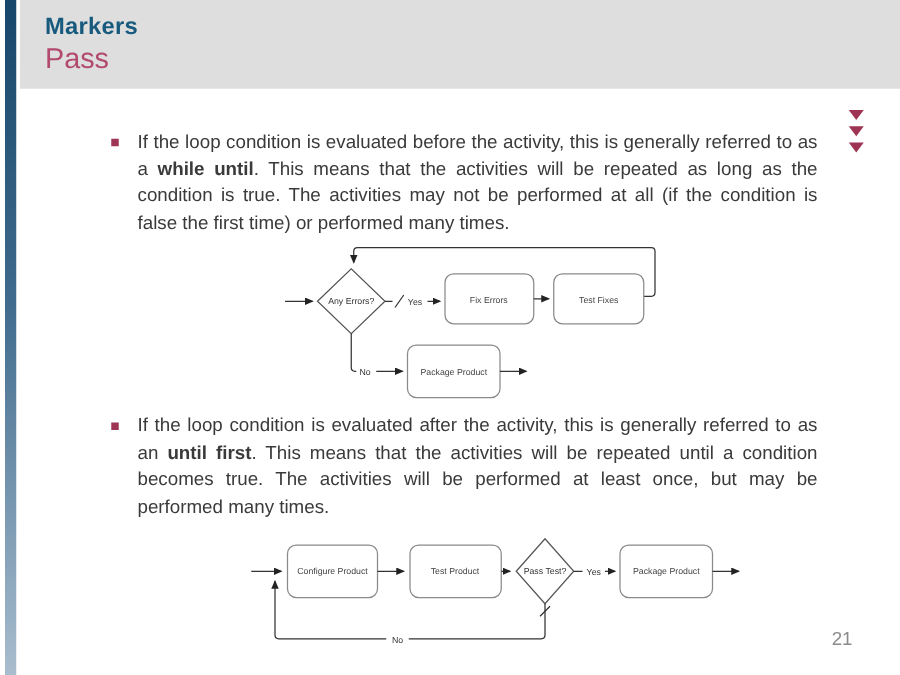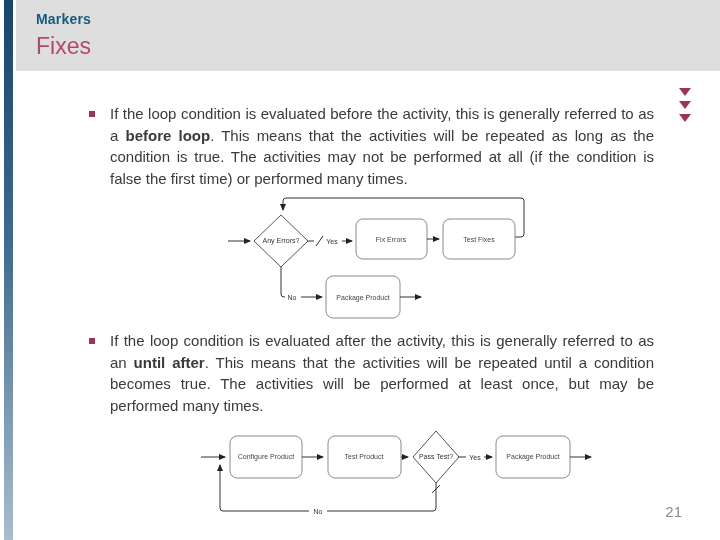--- a/index.html
+++ b/index.html
@@ -10,21 +10,21 @@
   .accent-bar {
     position:absolute; left:4px; top:0; width:9px; height:540px;
     background:linear-gradient(to bottom, #16466a 0%, #3f6b8d 45%, #a9bdce 100%);
   }
   .header {
     position:absolute; left:16px; top:0; width:704px; height:71px;
     background:#dedede;
   }
   .pretitle {
     position:absolute; left:20px; top:11px;
-    font-size:14px; font-weight:bold; color:#175a7d; letter-spacing:0.2px;
+    font-size:19px; font-weight:bold; color:#175a7d; letter-spacing:0.2px;
   }
   .title {
     position:absolute; left:20px; top:33px;
     font-size:23px; font-weight:normal; color:#b14a6e;
   }
   .nav-markers {
     position:absolute; right:29px; top:88px;
     display:flex; flex-direction:column; gap:5px; align-items:center;
   }
   .tri {
@@ -57,32 +57,32 @@
 </style>
 </head>
 <body>
 
 <div class="slide">
 
   <div class="accent-bar"></div>
 
   <div class="header">
     <div class="pretitle">Markers</div>
-    <div class="title">Fixes</div>
+    <div class="title">Pass</div>
   </div>
 
   <div class="nav-markers">
     <div class="tri"></div>
     <div class="tri"></div>
     <div class="tri"></div>
   </div>
 
   <div class="bullet-item bullet-1">
     <div class="marker"></div>
-    <div class="text"><span>If the loop condition is evaluated before the activity, this is generally referred to as a </span><b>before loop</b><span>. This means that the activities will be repeated as long as the condition is true. The activities may not be performed at all (if the condition is false the first time) or performed many times.</span></div>
+    <div class="text"><span>If the loop condition is evaluated before the activity, this is generally referred to as a </span><b>while until</b><span>. This means that the activities will be repeated as long as the condition is true. The activities may not be performed at all (if the condition is false the first time) or performed many times.</span></div>
   </div>
 
   <svg class="diagram-1" width="300" height="132" viewBox="0 0 300 132">
     <defs>
       <marker id="ah" markerWidth="8" markerHeight="8" refX="6" refY="3" orient="auto" markerUnits="userSpaceOnUse">
         <path d="M0,0 L7,3 L0,6 z" fill="#222"></path>
       </marker>
     </defs>
 
     <path class="flow-line" d="M0,48 L22,48" marker-end="url(#ah)"></path>
@@ -107,21 +107,21 @@
     <path class="flow-line" d="M53,74 L53,101 Q53,104 56,104 L57,104"></path>
     <text class="flow-cond" x="64" y="107">No</text>
     <path class="flow-line" d="M73,104 L94,104" marker-end="url(#ah)"></path>
     <rect class="flow-box" x="98" y="83" width="74" height="42" rx="7"></rect>
     <text class="flow-text" x="135" y="107">Package Product</text>
     <path class="flow-line" d="M172,104 L193,104" marker-end="url(#ah)"></path>
   </svg>
 
   <div class="bullet-item bullet-2">
     <div class="marker"></div>
-    <div class="text"><span>If the loop condition is evaluated after the activity, this is generally referred to as an </span><b>until after</b><span>. This means that the activities will be repeated until a condition becomes true. The activities will be performed at least once, but may be performed many times.</span></div>
+    <div class="text"><span>If the loop condition is evaluated after the activity, this is generally referred to as an </span><b>until first</b><span>. This means that the activities will be repeated until a condition becomes true. The activities will be performed at least once, but may be performed many times.</span></div>
   </div>
 
   <svg class="diagram-2" width="420" height="97" viewBox="0 0 420 97">
 
     <path class="flow-line" d="M23,34 L47,34" marker-end="url(#ah)"></path>
 
     <rect class="flow-box" x="52" y="13" width="72" height="42" rx="7"></rect>
     <text class="flow-text" x="88" y="36">Configure Product</text>
     <path class="flow-line" d="M124,34 L145,34" marker-end="url(#ah)"></path>
 

